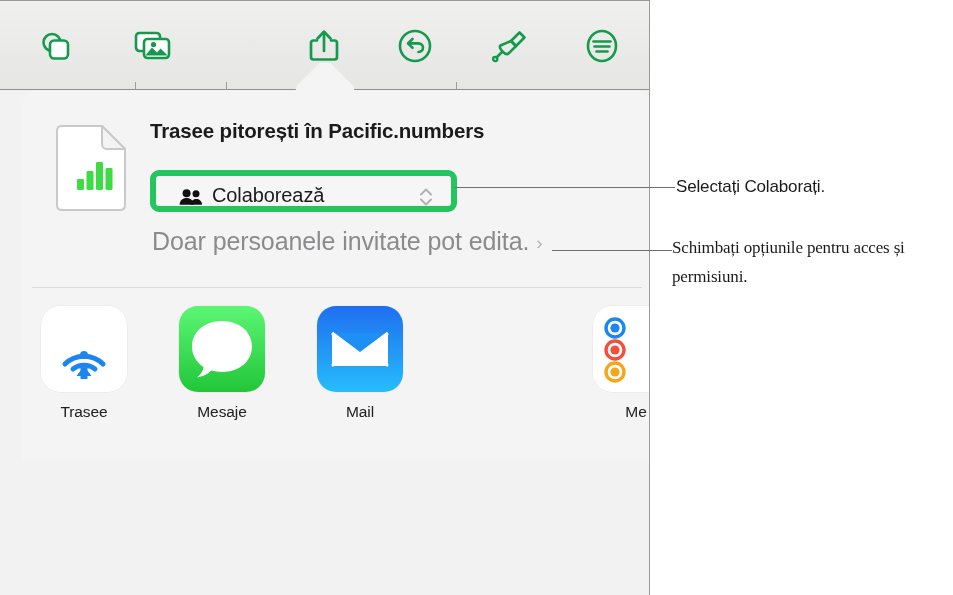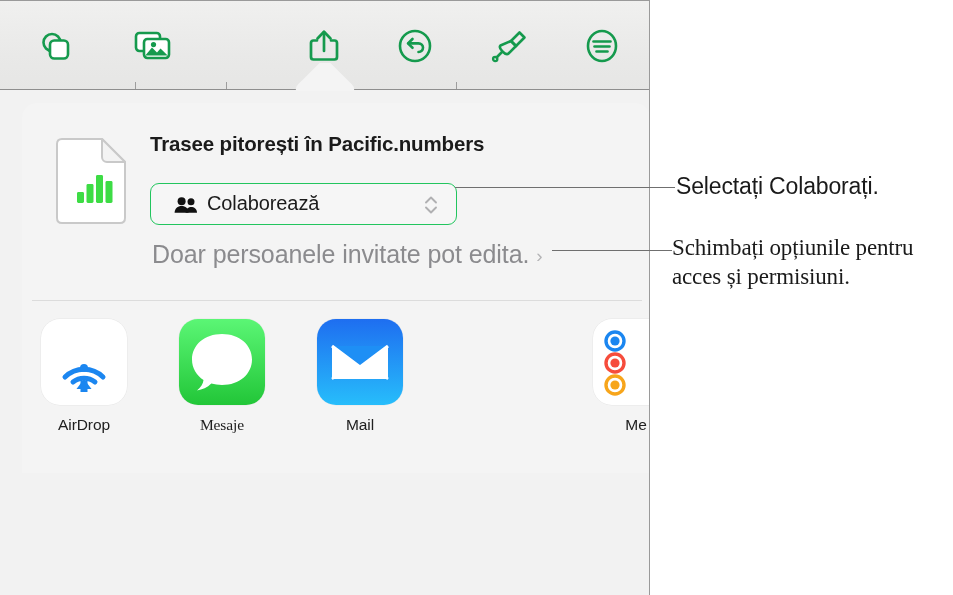--- a/index.html
+++ b/index.html
@@ -70,21 +70,20 @@
     position: absolute;
     left: 22px;
     top: 89px;
     width: 628px;
     height: 370px;
     background: #f4f4f4;
     border-top-left-radius: 15px;
     border-top-right-radius: 15px;
     box-sizing: border-box;
     overflow: hidden;
-    margin-top: 13px;
   }
   .popover-arrow {
     position: absolute;
     left: 290px;
     top: 62px;
     width: 70px;
     height: 28px;
     overflow: hidden;
     z-index: 3;
   }
@@ -126,21 +125,21 @@
     letter-spacing: -0.15px;
     white-space: nowrap;
   }
   .collab-button {
     position: absolute;
     left: 128px;
     top: 80px;
     width: 307px;
     height: 42px;
     background: #f6f6f6;
-    border: 1px solid #22c55e;
+    border: 6px solid #22c55e;
     border-radius: 9px;
     box-sizing: border-box;
     display: flex;
     align-items: center;
     cursor: default;
   }
   .collab-people-icon {
     position: absolute;
     left: 23px;
     top: 12px;
@@ -254,21 +253,21 @@
     position: absolute;
     right: 25px;
     top: 19px;
     width: 34px;
     height: 36px;
   }
 
   
   .callout {
     position: absolute;
-    font-size: 23px;
+    font-size: 17px;
     color: #1a1a1a;
     letter-spacing: -0.15px;
     line-height: 29px;
   }
   #callout-1 { left: 676px; top: 172px; width: 272px; }
   #callout-2 { left: 672px; top: 233px; width: 275px; font-family: Liberation Serif, serif; }
 
   .leader {
     position: absolute;
     height: 1px;
@@ -404,24 +403,24 @@
             <svg width="86" height="86" viewBox="0 0 86 86">
               <g fill="none" stroke="#1b86f0" stroke-width="5" stroke-linecap="round">
                 <path d="M24 58 A27 27 0 0 1 62 58"></path>
                 <path d="M32 63 A18 18 0 0 1 54 63"></path>
               </g>
               <circle cx="43" cy="49" r="4" fill="#1b86f0"></circle>
               <path d="M35.5 70 L43 60 L50.5 70 Z" fill="#1b86f0"></path>
               <rect x="39.5" y="62" width="7" height="11" fill="#1b86f0"></rect>
             </svg>
           </div>
-          <div class="share-label">AirDrop</div>
-        </div>
-
-        <div class="share-item" style="left:146px;font-family:Liberation Serif, serif;">
+          <div class="share-label">Trasee</div>
+        </div>
+
+        <div class="share-item" style="left:146px;">
           <div class="share-tile tile-messages">
             <svg width="86" height="86" viewBox="0 0 86 86">
               <path d="M43 15 C60.5 15 73 26 73 40.5 C73 55 60.5 66 43 66 C39.2 66 35.6 65.5 32.3 64.6 C28.4 68.5 23.2 70.8 18 71.5 C21.8 68.5 24.2 64.6 24.5 61 C17.5 56.4 13 49 13 40.5 C13 26 25.5 15 43 15 Z" fill="#ffffff"></path>
             </svg>
           </div>
           <div class="share-label">Mesaje</div>
         </div>
 
         <div class="share-item" style="left:284px;">
           <div class="share-tile tile-mail">

